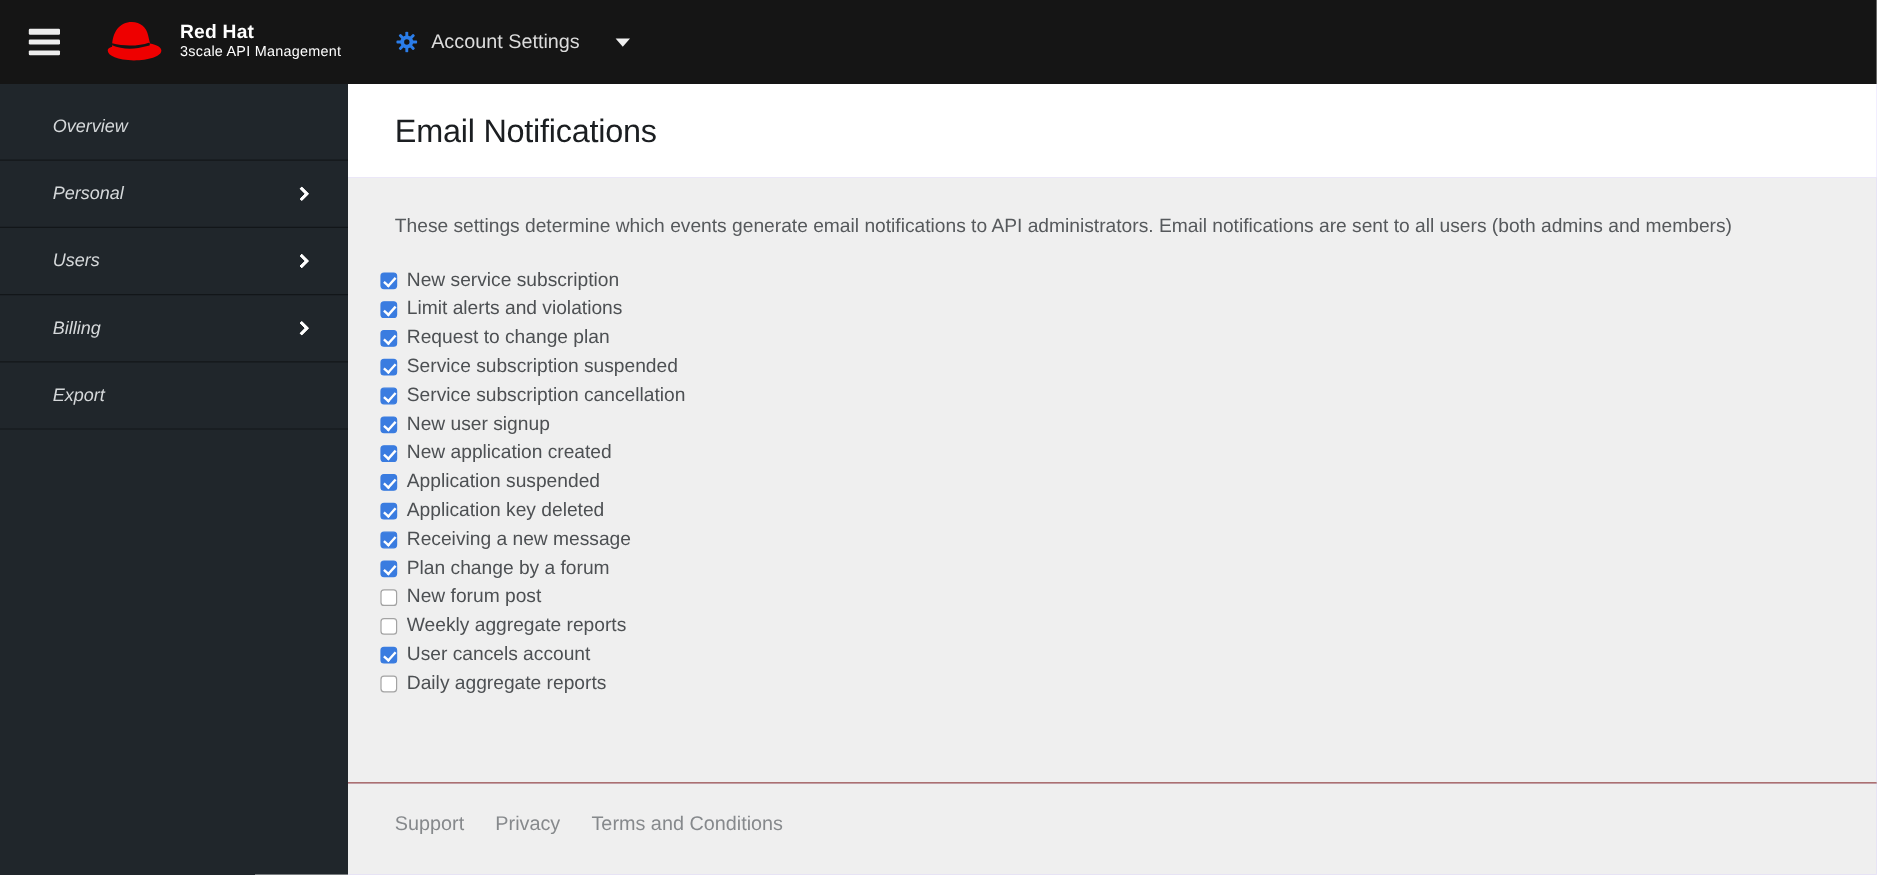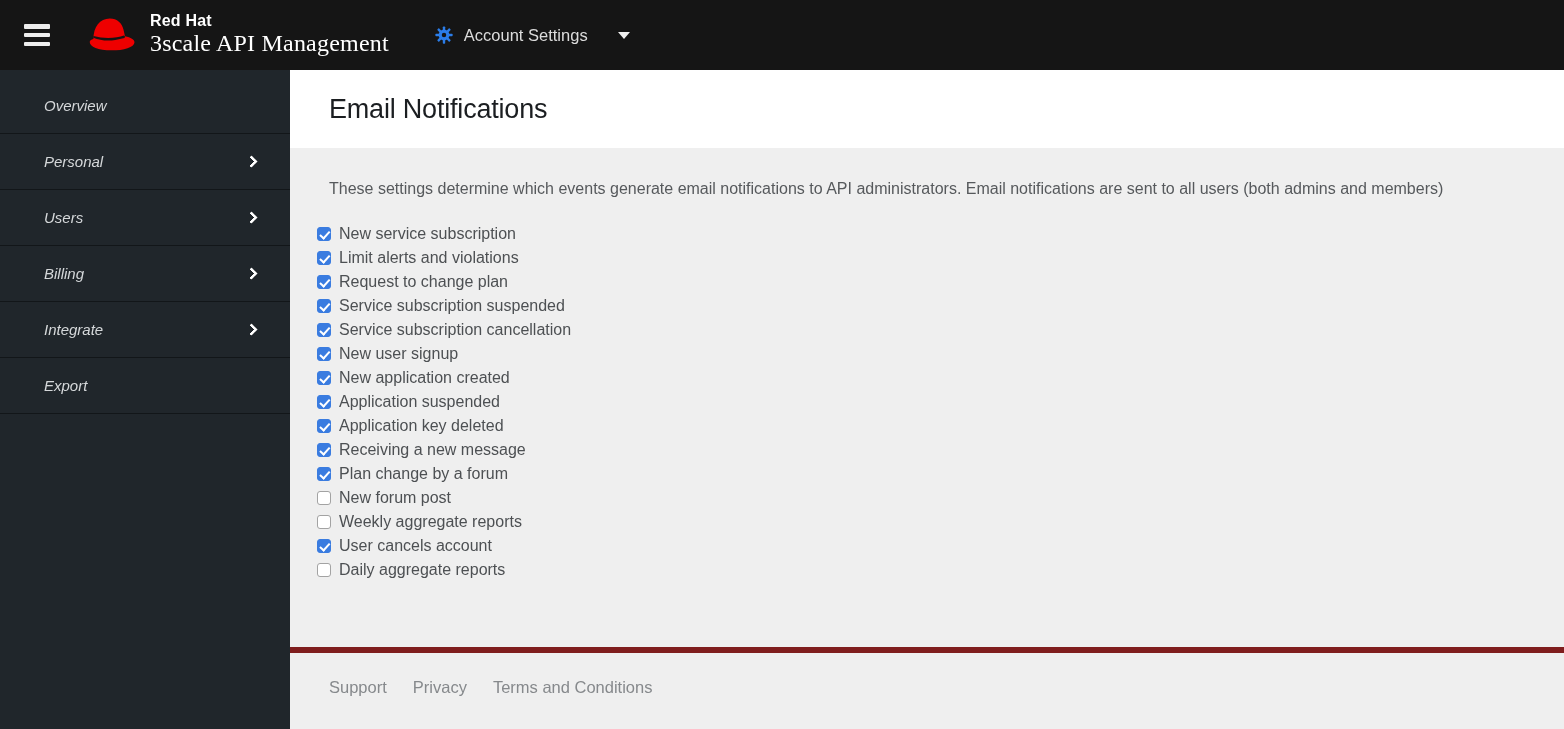--- a/index.html
+++ b/index.html
@@ -15,21 +15,21 @@
     align-items:center; }
   .hamburger { width:26px; height:22px; margin-left:24px; display:flex;
     flex-direction:column; justify-content:space-between; background:none;
     border:none; cursor:pointer; }
   .hamburger span { display:block; height:4.5px; width:26px;
     background:#ededed; border-radius:1px; }
   .brand { display:flex; align-items:center; margin-left:28px; }
   .brand-logo { margin-right:12px; }
   .brand-text { color:#ffffff; line-height:1.15; }
   .brand-line1 { font-size:16px; font-weight:bold; letter-spacing:.2px; }
-  .brand-line2 { font-size:24px; font-weight:400; letter-spacing:.2px;font-family:Liberation Serif, serif; }
+  .brand-line2 { font-size:12px; font-weight:400; letter-spacing:.2px; }
   .context-selector { display:flex; align-items:center; margin-left:46px;
     cursor:pointer; background:none; border:none; }
   .gear { margin-right:11px; display:flex; }
   .context-label { color:#dcdcdc; font-size:16.5px; }
   .caret-down { width:0; height:0; border-left:6px solid transparent;
     border-right:6px solid transparent; border-top:7px solid #f0f0f0;
     margin-left:30px; }
 
   
   .sidebar { background:#20262b; padding-top:8px; }
@@ -42,21 +42,21 @@
     border-top:3px solid #ffffff; transform:rotate(45deg); border-radius:1px;
     flex:0 0 auto; }
 
   
   .main { display:flex; flex-direction:column; background:#c4b5fd; }
   .page-header { height:78px; background:#ffffff; display:flex;
     align-items:center; padding-left:39px; flex:0 0 auto; }
   .page-title { font-size:27px; font-weight:400; color:#1b1e21;
     letter-spacing:-.2px; }
   .panel { background:#efefef; flex:1 1 auto; padding:29px 39px 0 39px;
-    border-bottom:6px solid #7f1d1d; }
+    border-bottom:1px solid #7f1d1d; }
   .description { font-size:16px; color:#56595c; margin-bottom:21px;
     line-height:24px; }
   .checkbox-list { list-style:none; margin-left:-12px; }
   .checkbox-row { height:24px; display:flex; align-items:center; }
   .checkbox-row label { display:flex; align-items:center; cursor:pointer; }
   .checkbox-row input[type=checkbox] { appearance:none; -webkit-appearance:none;
     width:14px; height:14px; border:1.5px solid #a3a3a3; border-radius:3px;
     background:#ffffff; position:relative; margin:0 8px 0 0; cursor:pointer;
     flex:0 0 auto; }
   .checkbox-row input[type=checkbox]:checked { background:#3a7ce0;
@@ -129,24 +129,20 @@
         </li>
         <li class="nav-item">
           <span class="nav-label">Users</span>
           <span class="nav-chevron"></span>
         </li>
         <li class="nav-item">
           <span class="nav-label">Billing</span>
           <span class="nav-chevron"></span>
         </li>
         <li class="nav-item">
-          <span class="nav-label">Integrate</span>
-          <span class="nav-chevron"></span>
-        </li>
-        <li class="nav-item">
           <span class="nav-label">Export</span>
 
         </li>
     </ul>
   </aside>
 
   <main class="main">
     <div class="page-header">
       <h1 class="page-title">Email Notifications</h1>
     </div>

